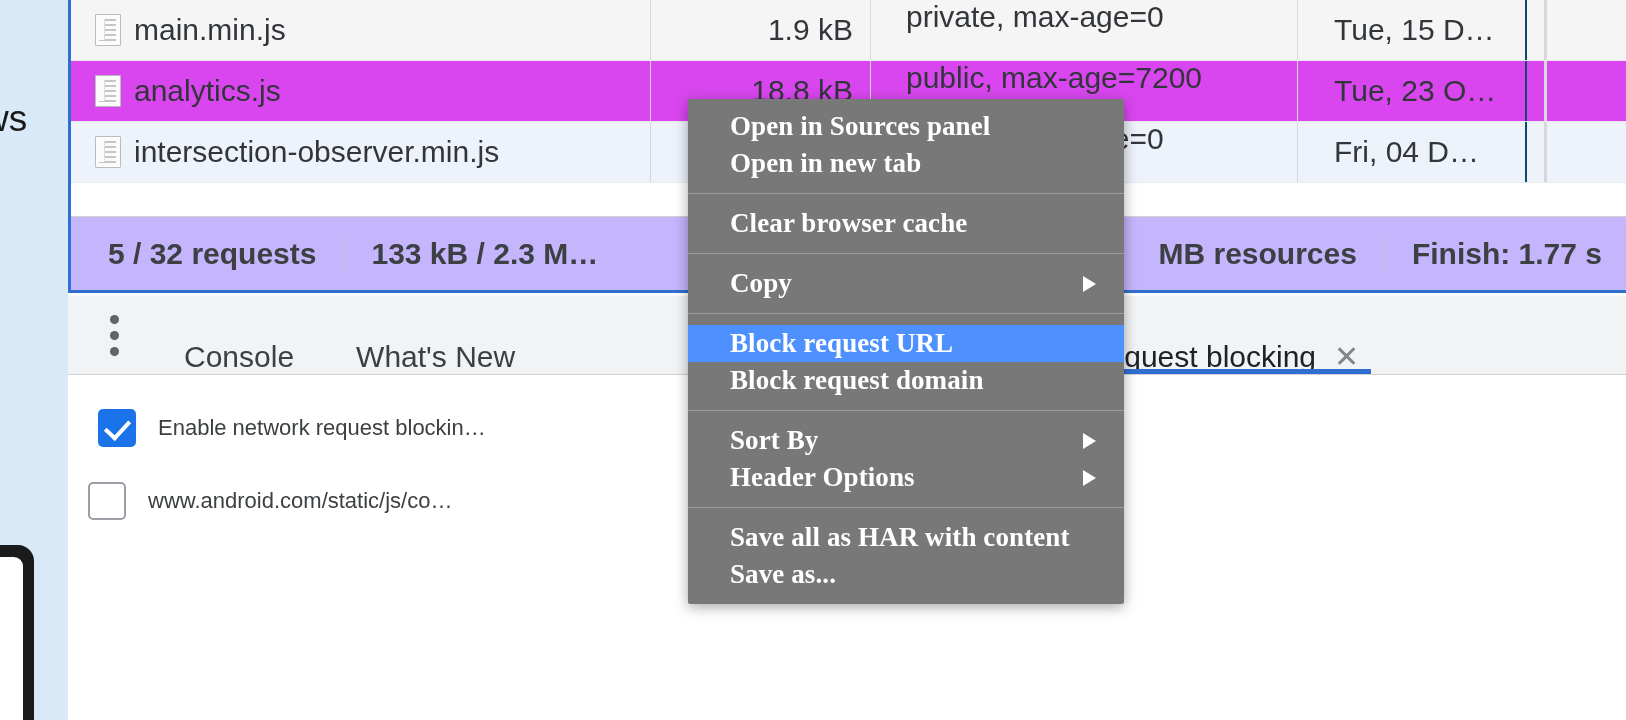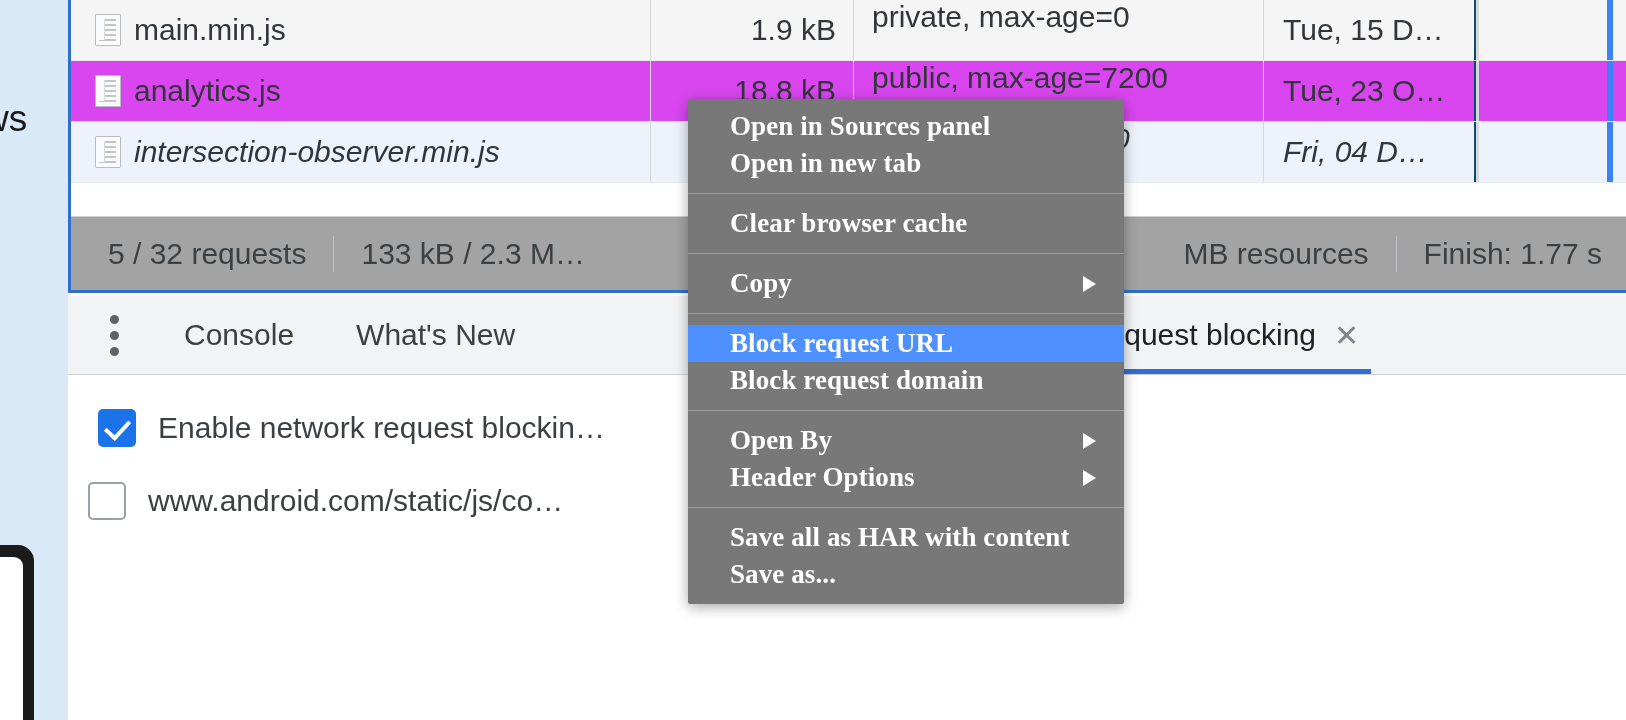--- a/index.html
+++ b/index.html
@@ -42,24 +42,25 @@
     border-left: 3px solid #2f6fd0; border-bottom: 3px solid #2f6fd0;
     background: #ffffff;
   }
   .req-table {
     position: absolute; left: 0; top: 0; right: 0; height: 216px;
     overflow: hidden;
   }
   .req-row {
     position: relative; height: 61px; display: flex; align-items: center;
     border-bottom: 1px solid #e8eaed;
+    gap: 17px;
   }
   .req-row.odd { background: #f5f5f5; }
   .req-row.even { background: #d946ef; }
-  .req-row.selected { background: #edf2fb; font-style: italic; }
+  .req-row.selected { background: #edf2fb; }
   .req-row .c-name {
     width: 580px; display: flex; align-items: center; padding-left: 24px;
     border-right: 1px solid #d6d8da; height: 100%;
   }
   .req-row .c-size {
     width: 203px; text-align: right; padding-right: 17px;
     border-right: 1px solid #d6d8da; height: 100%;
     display: flex; align-items: center; justify-content: flex-end;
   }
   .req-row .c-cache {
@@ -96,22 +97,22 @@
   }
   .wf-divider {
     position: absolute; left: 0; top: 0; bottom: 0; width: 3px; background: #d6d8da;
   }
 
   .blank-row { height: 61px; background: #ffffff; }
 
   
   .status-bar {
     position: absolute; left: 0; bottom: 0; width: 100%; height: 74px;
-    background: #a3a3a3; border-top: 1px solid #cfd1d3;
-    display: flex; align-items: center;
+    background: #c4b5fd; border-top: 1px solid #cfd1d3;
+    display: flex; align-items: center; font-weight: bold;
   }
   .status-item {
     font-size: 30px; color: #3c4043; white-space: nowrap;
   }
   .status-sep {
     width: 1px; height: 36px; background: #bdc1c6; margin: 0 27px;
   }
 
   
   .drawer {
@@ -123,21 +124,21 @@
     border-bottom: 1px solid #cfd1d3;
     display: flex; align-items: center;
   }
   .kebab {
     width: 9px; margin-left: 42px; margin-right: 45px; flex: 0 0 auto;
   }
   .kebab i { display:block; width:9px; height:9px; border-radius:50%; background:#5f6368; margin-bottom:7px; }
   .kebab i:last-child { margin-bottom:0; }
   .drawer-tab {
     font-size: 30px; color: #3c4043; white-space: nowrap;
-    padding: 0 20px; height: 100%; display:flex; align-items:center; position: relative;
+    padding: 0 20px; height: 100%; display:flex; align-items:flex-end; position: relative;
   }
   .drawer-tab.active { color: #202124; }
   .drawer-tab.active::after {
     content:""; position:absolute; left: 8px; right: 8px; bottom: 0; height: 5px; background: #2f6fd0;
   }
   .tab-close {
     font-size: 30px; color: #80868b; margin-left: 18px;
   }
 
   .blocking-body { padding: 22px 0 0 0; background: #ffffff; }
@@ -147,21 +148,21 @@
   .cbox {
     width: 38px; height: 38px; border-radius: 5px; flex: 0 0 auto;
     margin-right: 22px; position: relative;
   }
   .cbox.checked { background: #1a73e8; border: none; }
   .cbox.checked::after {
     content:""; position:absolute; left: 12px; top: 6px; width: 11px; height: 20px;
     border: solid #ffffff; border-width: 0 4px 4px 0; transform: rotate(43deg);
   }
   .cbox.unchecked { background:#ffffff; border: 2.5px solid #9aa0a6; }
-  .block-label { font-size: 30px; color: #3c4043; white-space: nowrap; }
+  .block-label { font-size: 22px; color: #3c4043; white-space: nowrap; }
 
   
   .ctx-menu {
     position: absolute; left: 620px; top: 99px; width: 436px;
     background: #787878;
     box-shadow: 0 3px 14px rgba(0,0,0,0.35);
     border-radius: 2px;
     padding: 9px 0 11px 0;
     z-index: 50;
   }
@@ -329,21 +330,21 @@
         </div>
         <div class="ctx-sep"></div>
         <div class="ctx-item highlight" style="background: rgb(77, 144, 254);">
           <span class="lbl">Block request URL</span>
         </div>
         <div class="ctx-item">
           <span class="lbl">Block request domain</span>
         </div>
         <div class="ctx-sep"></div>
         <div class="ctx-item">
-          <span class="lbl">Open By</span>
+          <span class="lbl">Sort By</span>
           <span class="ctx-arrow"></span>
         </div>
         <div class="ctx-item">
           <span class="lbl">Header Options</span>
           <span class="ctx-arrow"></span>
         </div>
         <div class="ctx-sep"></div>
         <div class="ctx-item">
           <span class="lbl">Save all as HAR with content</span>
         </div>

